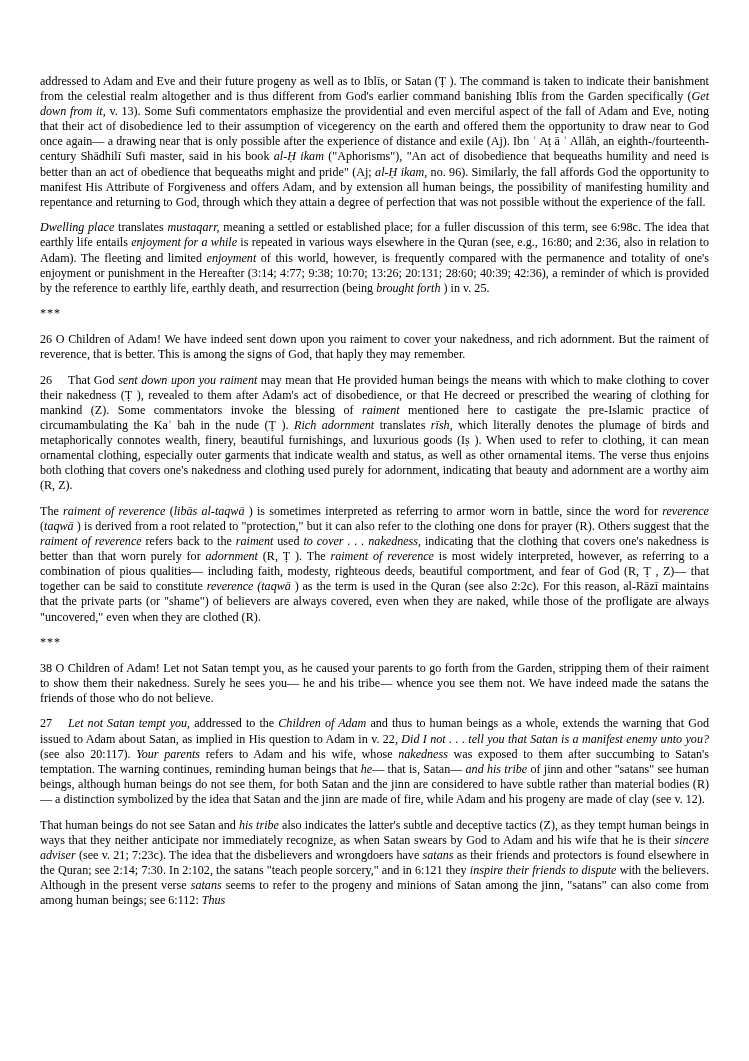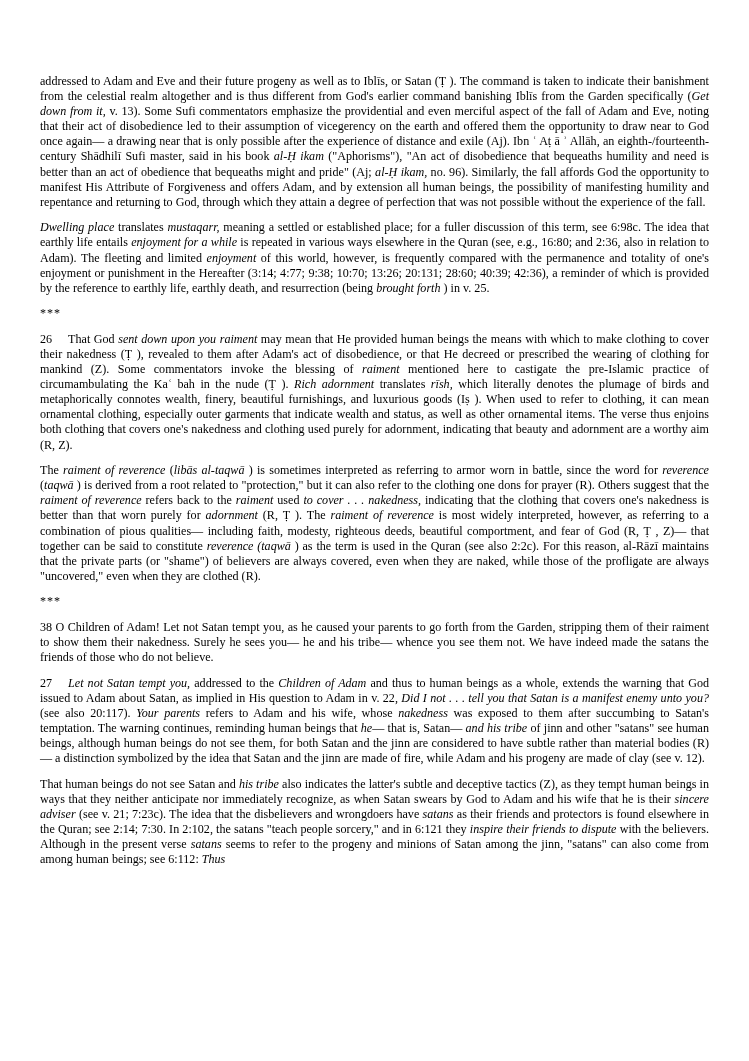--- a/index.html
+++ b/index.html
@@ -54,20 +54,21 @@
   }
 </style>
 </head>
 <body>
 
 <div class="page">
   <div id="content">
       <p class="para"><span>addressed to Adam and Eve and their future progeny as well as to Ibl</span><span>ī</span><span>s, or Satan (Ṭ ). The command is taken to indicate their banishment from the celestial realm altogether and is thus different from God's earlier command banishing Ibl</span><span>ī</span><span>s from the Garden specifically (</span><span class="it">Get down from it,</span><span> v. 13). Some Sufi commentators emphasize the providential and even merciful aspect of the fall of Adam and Eve, noting that their act of disobedience led to their assumption of vicegerency on the earth and offered them the opportunity to draw near to God once again— a drawing near that is only possible after the experience of distance and exile (Aj). Ibn ʿ Aṭ ā ʾ All</span><span>ā</span><span>h, an eighth-/fourteenth-century Sh</span><span>ā</span><span>dhil</span><span>ī</span><span> Sufi master, said in his book </span><span class="it">al-Ḥ ikam</span><span> ("Aphorisms"), "An act of disobedience that bequeaths humility and need is better than an act of obedience that bequeaths might and pride" (Aj; </span><span class="it">al-Ḥ ikam,</span><span> no. 96). Similarly, the fall affords God the opportunity to manifest His Attribute of Forgiveness and offers Adam, and by extension all human beings, the possibility of manifesting humility and repentance and returning to God, through which they attain a degree of perfection that was not possible without the experience of the fall.</span></p>
       <p class="para"><span class="it">Dwelling place</span><span> translates </span><span class="it">mustaqarr,</span><span> meaning a settled or established place; for a fuller discussion of this term, see 6:98c. The idea that earthly life entails </span><span class="it">enjoyment for a while</span><span> is repeated in various ways elsewhere in the Quran (see, e.g., 16:80; and 2:36, also in relation to Adam). The fleeting and limited </span><span class="it">enjoyment</span><span> of this world, however, is frequently compared with the permanence and totality of one's enjoyment or punishment in the Hereafter (3:14; 4:77; 9:38; 10:70; 13:26; 20:131; 28:60; 40:39; 42:36), a reminder of which is provided by the reference to earthly life, earthly death, and resurrection (being </span><span class="it">brought forth</span><span> ) in v. 25.</span></p>
       <div class="sep">***</div>
+      <p class="verse"><span>26 O Children of Adam! We have indeed sent down upon you raiment to cover your nakedness, and rich adornment. But the raiment of reverence, that is better. This is among the signs of God, that haply they may remember.</span></p>
       <p class="para"><span class="num-lead">26</span><span class="gap-after-num"></span><span>That God </span><span class="it">sent down upon you raiment</span><span> may mean that He provided human beings the means with which to make clothing to cover their nakedness (Ṭ ), revealed to them after Adam's act of disobedience, or that He decreed or prescribed the wearing of clothing for mankind (Z). Some commentators invoke the blessing of </span><span class="it">raiment</span><span> mentioned here to castigate the pre-Islamic practice of circumambulating the Kaʿ bah in the nude (Ṭ ). </span><span class="it">Rich adornment</span><span> translates </span><span class="it">rīsh,</span><span> which literally denotes the plumage of birds and metaphorically connotes wealth, finery, beautiful furnishings, and luxurious goods (Iṣ ). When used to refer to clothing, it can mean ornamental clothing, especially outer garments that indicate wealth and status, as well as other ornamental items. The verse thus enjoins both clothing that covers one's nakedness and clothing used purely for adornment, indicating that beauty and adornment are a worthy aim (R, Z).</span></p>
       <p class="para"><span>The </span><span class="it">raiment of reverence</span><span> (</span><span class="it">libās al-taqwā</span><span> ) is sometimes interpreted as referring to armor worn in battle, since the word for </span><span class="it">reverence</span><span> (</span><span class="it">taqwā</span><span> ) is derived from a root related to "protection," but it can also refer to the clothing one dons for prayer (R). Others suggest that the </span><span class="it">raiment of reverence</span><span> refers back to the </span><span class="it">raiment</span><span> used </span><span class="it">to cover . . . nakedness,</span><span> indicating that the clothing that covers one's nakedness is better than that worn purely for </span><span class="it">adornment</span><span> (R, Ṭ ). The </span><span class="it">raiment of reverence</span><span> is most widely interpreted, however, as referring to a combination of pious qualities— including faith, modesty, righteous deeds, beautiful comportment, and fear of God (R, Ṭ , Z)— that together can be said to constitute </span><span class="it">reverence (taqwā</span><span> ) as the term is used in the Quran (see also 2:2c). For this reason, al-Rāzī maintains that the private parts (or "shame") of believers are always covered, even when they are naked, while those of the profligate are always "uncovered," even when they are clothed (R).</span></p>
       <div class="sep">***</div>
       <p class="verse"><span>38 O Children of Adam! Let not Satan tempt you, as he caused your parents to go forth from the Garden, stripping them of their raiment to show them their nakedness. Surely he sees you— he and his tribe— whence you see them not. We have indeed made the satans the friends of those who do not believe.</span></p>
       <p class="para"><span class="num-lead">27</span><span class="gap-after-num"></span><span class="it">Let not Satan tempt you,</span><span> addressed to the </span><span class="it">Children of Adam</span><span> and thus to human beings as a whole, extends the warning that God issued to Adam about Satan, as implied in His question to Adam in v. 22, </span><span class="it">Did I not . . . tell you that Satan is a manifest enemy unto you?</span><span> (see also 20:117). </span><span class="it">Your parents</span><span> refers to Adam and his wife, whose </span><span class="it">nakedness</span><span> was exposed to them after succumbing to Satan's temptation. The warning continues, reminding human beings that </span><span class="it">he</span><span>— that is, Satan— </span><span class="it">and his tribe</span><span> of jinn and other "satans" see human beings, although human beings do not see them, for both Satan and the jinn are considered to have subtle rather than material bodies (R)— a distinction symbolized by the idea that Satan and the jinn are made of fire, while Adam and his progeny are made of clay (see v. 12).</span></p>
       <p class="para"><span>That human beings do not see Satan and </span><span class="it">his tribe</span><span> also indicates the latter's subtle and deceptive tactics (Z), as they tempt human beings in ways that they neither anticipate nor immediately recognize, as when Satan swears by God to Adam and his wife that he is their </span><span class="it">sincere adviser</span><span> (see v. 21; 7:23c). The idea that the disbelievers and wrongdoers have </span><span class="it">satans</span><span> as their friends and protectors is found elsewhere in the Quran; see 2:14; 7:30. In 2:102, the satans "teach people sorcery," and in 6:121 they </span><span class="it">inspire their friends to dispute</span><span> with the believers. Although in the present verse </span><span class="it">satans</span><span> seems to refer to the progeny and minions of Satan among the jinn, "satans" can also come from among human beings; see 6:112: </span><span class="it">Thus</span></p>
     </div>
 </div>
 
 </body></html>

